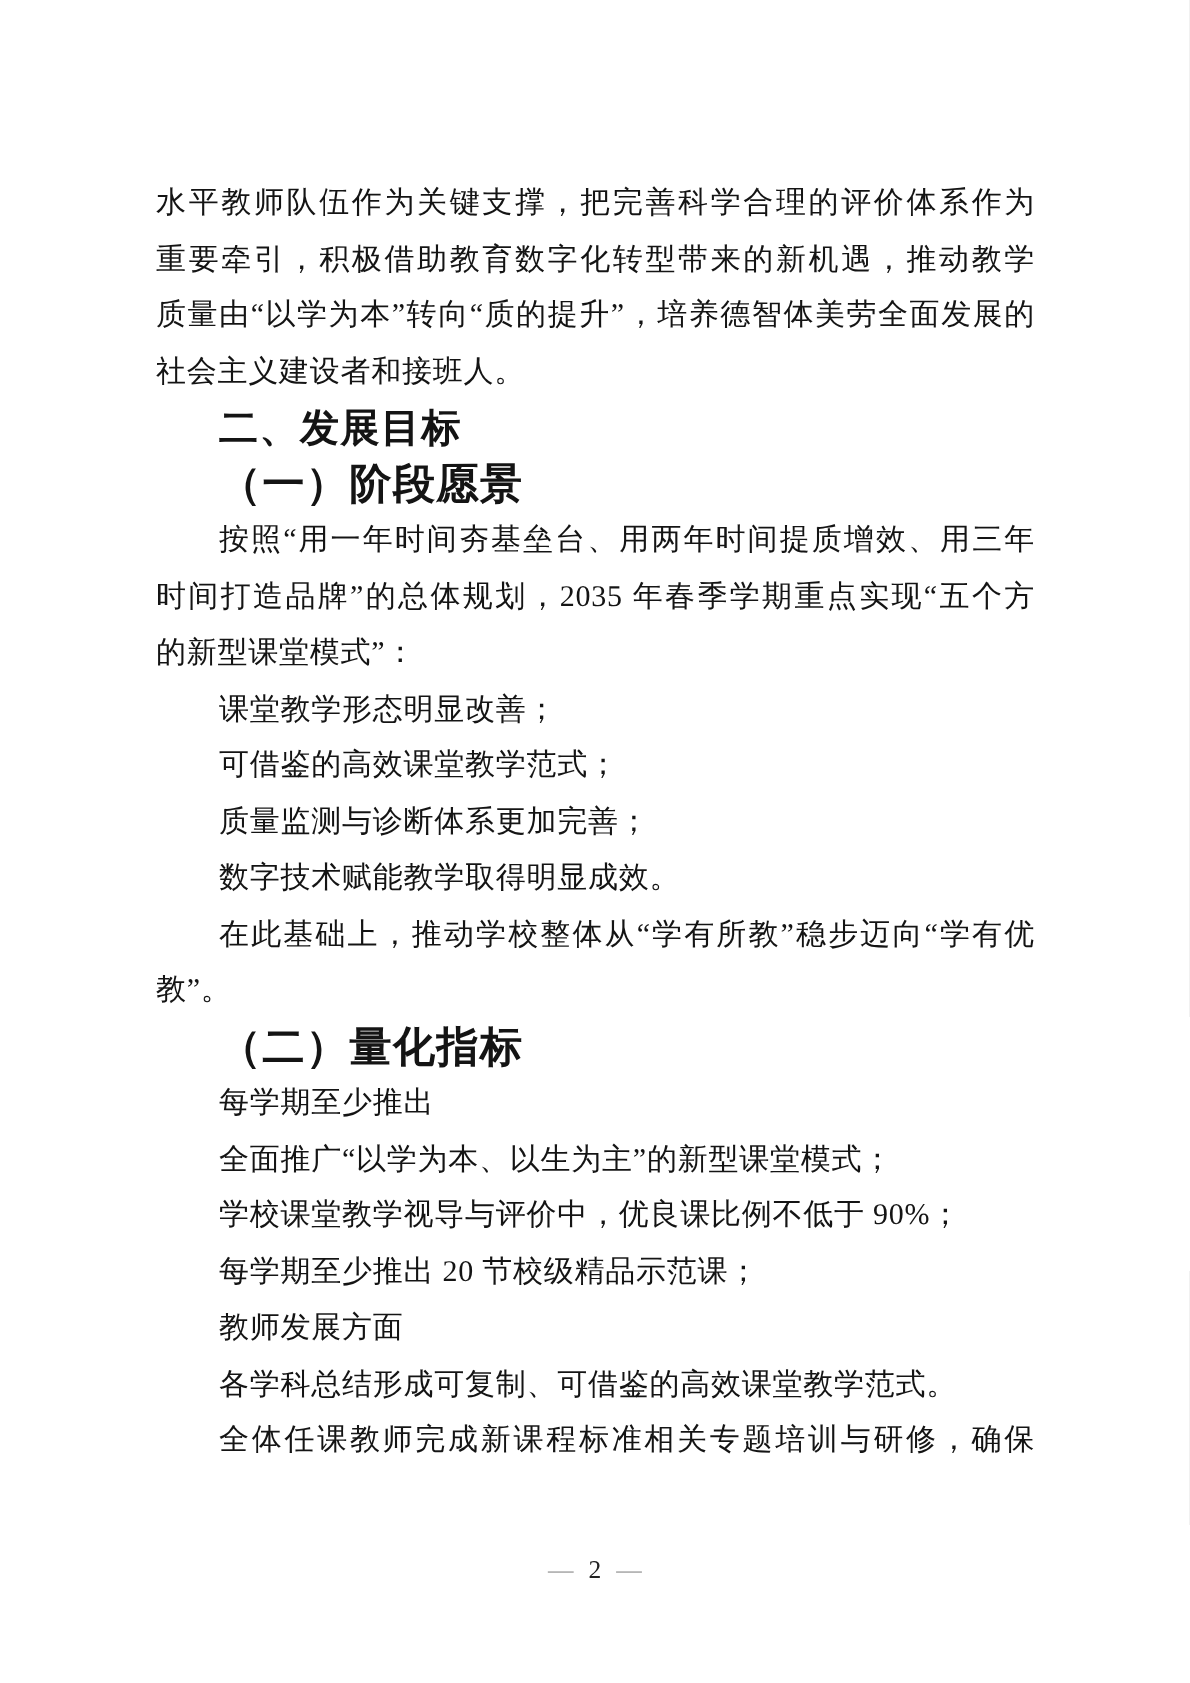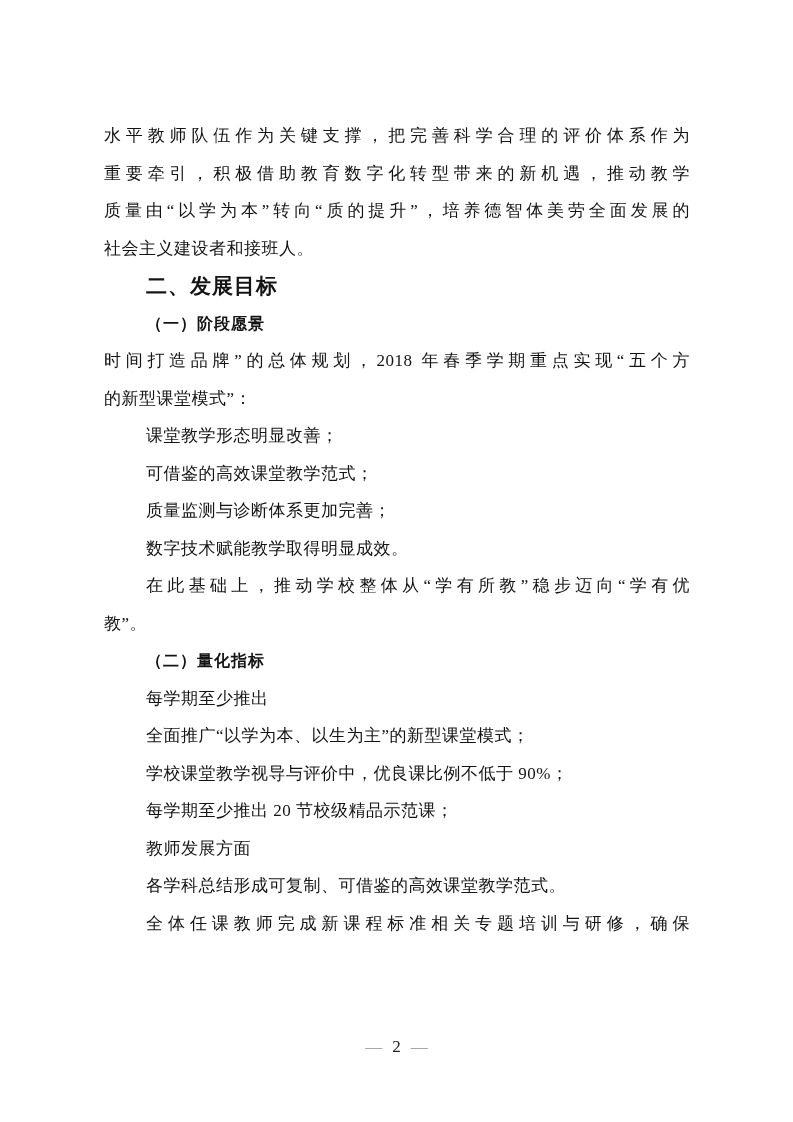--- a/index.html
+++ b/index.html
@@ -15,38 +15,38 @@
   }
   .content {
     position: absolute;
     left: 104px;
     top: 117px;
     width: 586px;
   }
   .ln {
     height: 37.5px;
     line-height: 37.5px;
-    font-size: 17px;
+    font-size: 20px;
     white-space: normal;
     letter-spacing: 0.5px;
   }
   .indent { padding-left: 42px; }
   .just {
     text-align: justify;
     text-align-last: justify;
   }
   .h1 {
     font-family: "Liberation Sans", "DejaVu Sans", sans-serif;
     font-weight: bold;
-    font-size: 21px;
+    font-size: 26px;
     letter-spacing: 1px;
   }
   .h2 {
     font-weight: bold;
-    font-size: 16px;
+    font-size: 28px;
     letter-spacing: 1px;
   }
   .footer {
     position: absolute;
     top: 1035px;
     left: 0;
     width: 100%;
     text-align: center;
     font-size: 17px;
     line-height: 24px;
@@ -58,21 +58,22 @@
 <body>
 
 <div class="page">
   <div class="content">
     <div class="ln just">水平教师队伍作为关键支撑，把完善科学合理的评价体系作为</div>
     <div class="ln just">重要牵引，积极借助教育数字化转型带来的新机遇，推动教学</div>
     <div class="ln just">质量由“以学为本”转向“质的提升”，培养德智体美劳全面发展的</div>
     <div class="ln">社会主义建设者和接班人。</div>
     <div class="ln h1 indent">二、发展目标</div>
     <div class="ln h2 indent">（一）阶段愿景</div>
-    <div class="ln just">时间打造品牌”的总体规划，2018 年春季学期重点实现“五个方</div>
+    <div class="ln just indent">按照“用一年时间夯基垒台、用两年时间提质增效、用三年</div>
+    <div class="ln just">时间打造品牌”的总体规划，2035 年春季学期重点实现“五个方</div>
     <div class="ln">的新型课堂模式”：</div>
     <div class="ln indent">课堂教学形态明显改善；</div>
     <div class="ln indent">可借鉴的高效课堂教学范式；</div>
     <div class="ln indent">质量监测与诊断体系更加完善；</div>
     <div class="ln indent">数字技术赋能教学取得明显成效。</div>
     <div class="ln just indent">在此基础上，推动学校整体从“学有所教”稳步迈向“学有优</div>
     <div class="ln">教”。</div>
     <div class="ln h2 indent">（二）量化指标</div>
     <div class="ln indent">每学期至少推出</div>
     <div class="ln indent">全面推广“以学为本、以生为主”的新型课堂模式；</div>

